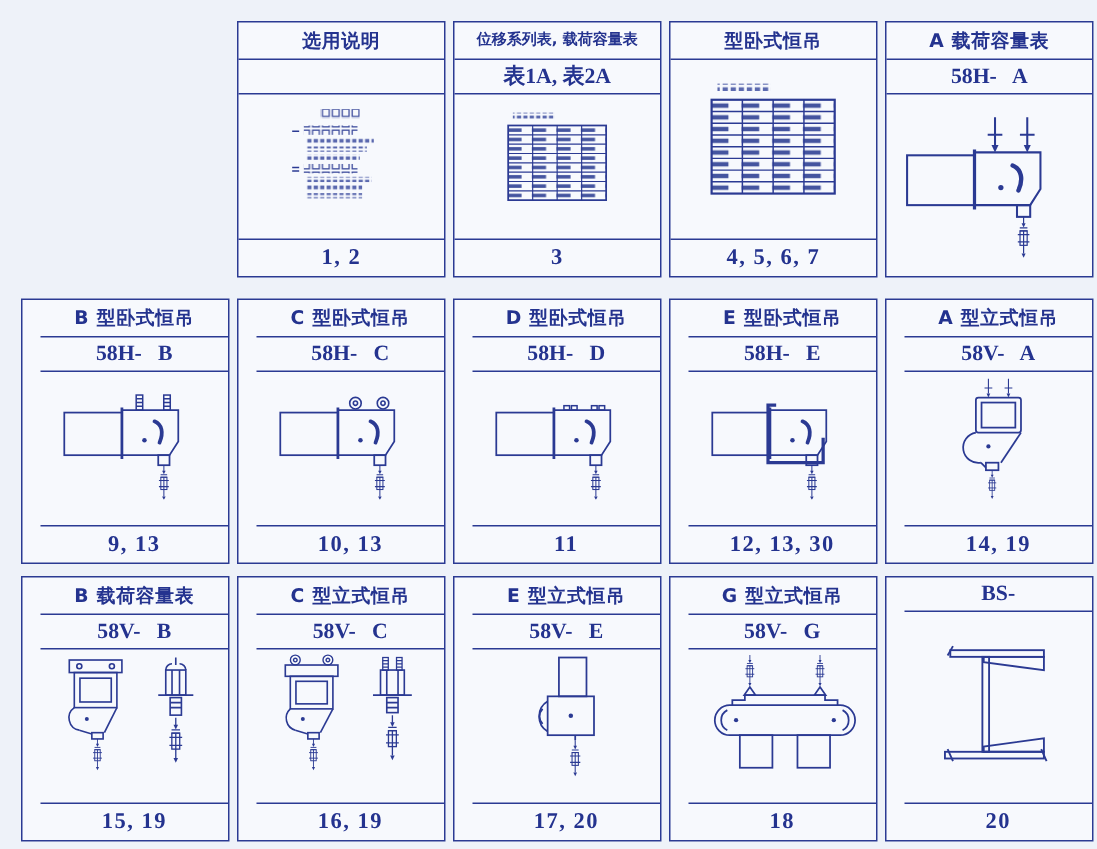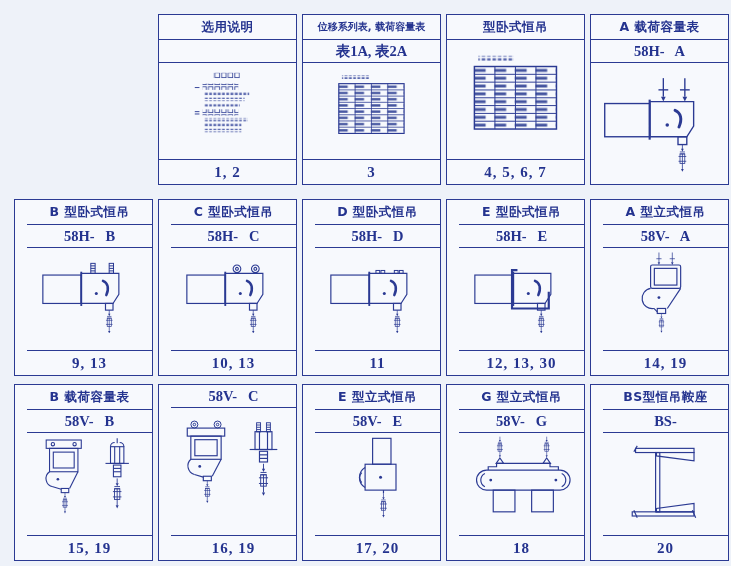--- a/index.html
+++ b/index.html
@@ -301,20 +301,21 @@
             <line x1="96.5" y1="44" x2="105.5" y2="44"></line>
           </g>
           <use href="#tbk" transform="translate(38.5,69) scale(0.52)"></use>
           <use href="#tbk" transform="translate(101,52) scale(0.75)"></use>
         </svg>
       </div>
       <div class="cell-foot">15, 19</div>
     </div>
 
     <div class="cell">
+      <div class="cell-title">C 型立式恒吊</div>
       <div class="cell-sub">58V-   C</div>
       <div class="cell-body">
         <svg class="diag" viewBox="0 0 136 100" preserveAspectRatio="xMidYMid meet">
           <g stroke="#2b3a93" fill="none" stroke-width="1.3">
             <use href="#eyelet" transform="translate(24,6) scale(0.85)"></use>
             <use href="#eyelet" transform="translate(50,6) scale(0.85)"></use>
             <rect x="16" y="10" width="42" height="9"></rect>
             <rect x="20" y="19" width="34" height="26"></rect>
             <rect x="24.5" y="23" width="25" height="18"></rect>
             <path d="M20,45 A10,10 0 0 0 24,62"></path>
@@ -376,21 +377,20 @@
             <circle cx="109" cy="54" r="1.7" fill="#2b3a93" stroke="none"></circle>
             <rect x="34" y="66" width="26" height="26"></rect>
             <rect x="80" y="66" width="26" height="26"></rect>
           </g>
         </svg>
       </div>
       <div class="cell-foot">18</div>
     </div>
 
     <div class="cell">
-      <div class="cell-title">BS型恒吊鞍座</div>
       <div class="cell-sub">BS-</div>
       <div class="cell-body">
         <svg class="diag" viewBox="0 0 136 100" preserveAspectRatio="xMidYMid meet">
           <g stroke="#2b3a93" fill="none" stroke-width="1.4">
             <rect x="32" y="16" width="70" height="5"></rect>
             <polygon points="57,21 102,21 102,31 57,25"></polygon>
             <rect x="56" y="21" width="5" height="71"></rect>
             <polygon points="57,92 102,92 102,82 57,88"></polygon>
             <rect x="28" y="92" width="74" height="5"></rect>
             <line x1="34" y1="13" x2="30" y2="20"></line>

